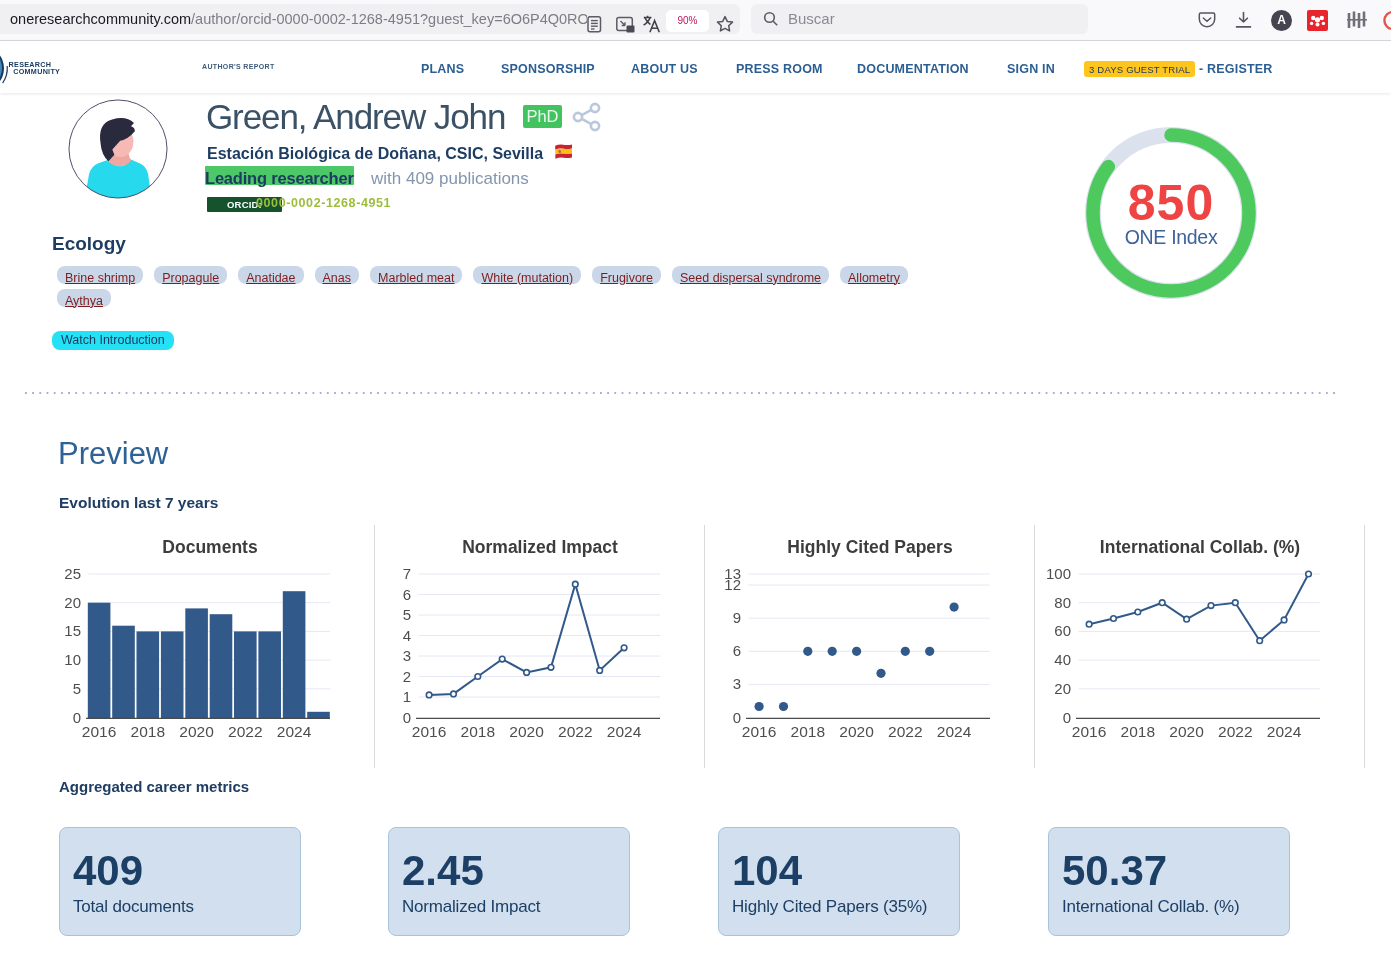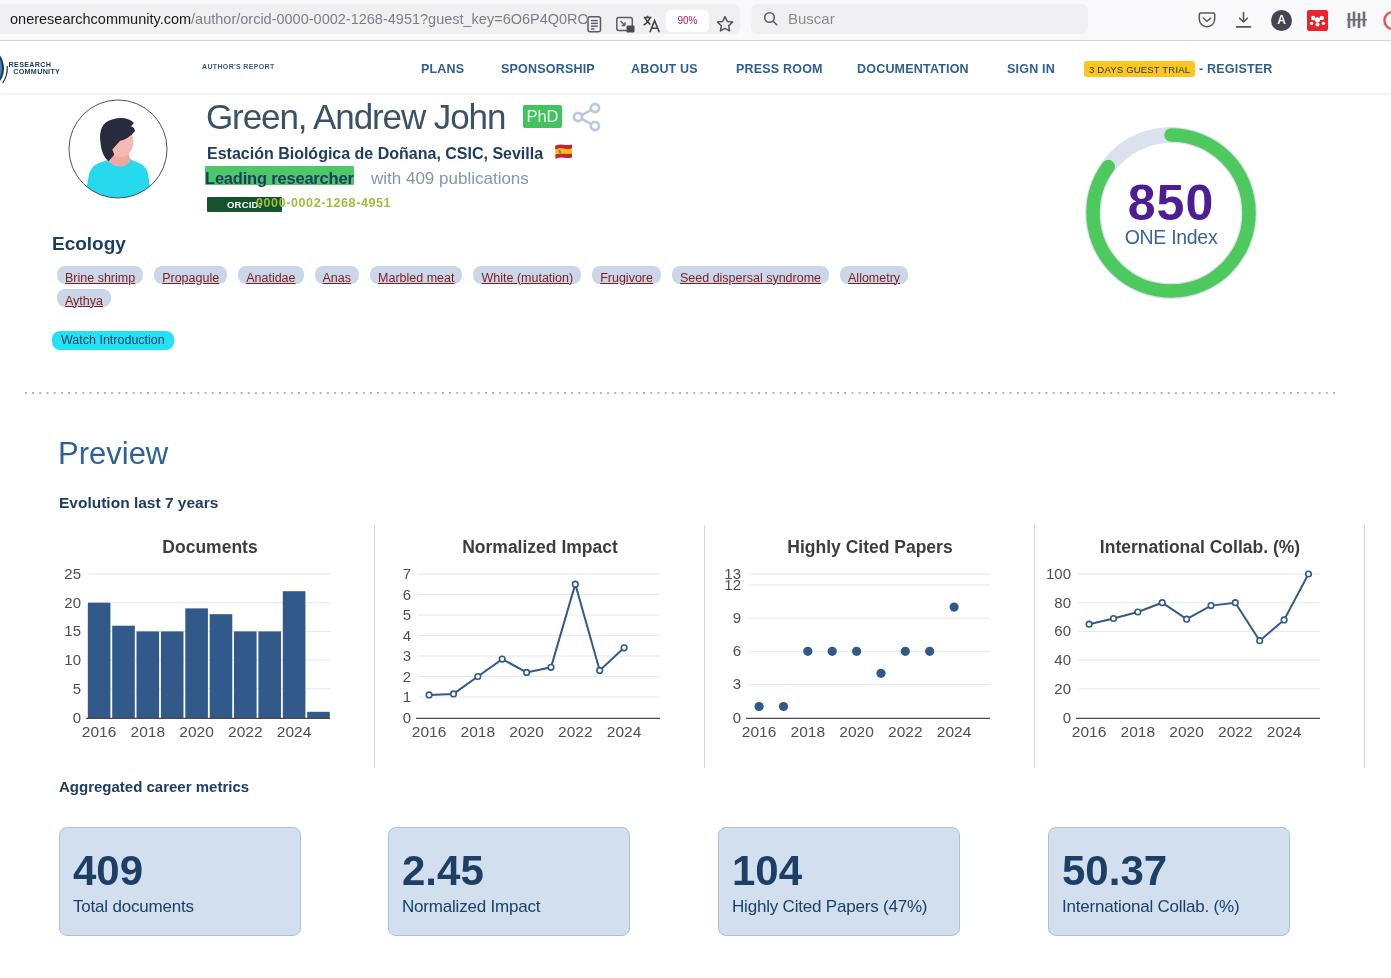--- a/index.html
+++ b/index.html
@@ -28,21 +28,21 @@
   #leadbadge { position:absolute; left:205px; top:166px; height:19px; background:#4cc868; border-radius:1px; color:#1d3a5f; font-size:16.5px; font-weight:bold; line-height:24px; padding:0 0; letter-spacing:-0.2px; }
   #withpub { position:absolute; left:371px; top:169px; font-size:17px; color:#8496ad; }
   #orcidbadge { position:absolute; left:207px; top:197px; height:15px; background:#14532d; border-radius:1px; color:#fff; font-size:9.5px; font-weight:bold; line-height:15px; padding:0 20px; letter-spacing:0.2px; }
   #orcidnum { position:absolute; left:256px; top:196px; font-size:12.5px; font-weight:bold; color:#9cbe3b; letter-spacing:0.6px; }
   #ecology { position:absolute; left:52px; top:233px; font-size:19px; font-weight:bold; color:#1e3d63; }
   #tags { position:absolute; left:57px; top:266px; width:870px; display:flex; flex-wrap:wrap; column-gap:11px; row-gap:5px; }
   .tag { background:#cad7e9; color:#7f1d1d; font-size:12.5px; border-radius:8px; padding:2.5px 8px 3.5px 8px; height:18px; line-height:19px; white-space:nowrap;text-decoration:underline; }
   #watch { position:absolute; left:52px; top:331px; background:#25e1f6; color:#173a5e; font-size:12.5px; border-radius:8px; padding:2px 9px 3px 9px; }
   
   #gauge { position:absolute; left:1076px; top:118px; }
-  #gnum { position:absolute; left:1076px; top:174px; width:190px; text-align:center; font-size:50px; letter-spacing:-1px; font-weight:bold; color:#4c1d95; letter-spacing:1px; }
+  #gnum { position:absolute; left:1076px; top:174px; width:190px; text-align:center; font-size:50px; letter-spacing:-1px; font-weight:bold; color:#ef4444; letter-spacing:1px; }
   #glabel { position:absolute; left:1076px; top:226px; width:190px; text-align:center; font-size:19.5px; color:#3c639a; letter-spacing:-0.3px; }
   
   #dots { position:absolute; left:25px; top:392px; width:1311px; height:3px;
           background-image:repeating-linear-gradient(to right,#a7acd9 0,#a7acd9 2.2px,transparent 2.2px,transparent 7.2px); background-size:7.2px 2.2px; background-repeat:repeat-x; background-position:0 0; }
   #preview { position:absolute; left:58px; top:436px; font-size:31px; color:#2e6295; }
   #evol { position:absolute; left:59px; top:494px; font-size:15.5px; font-weight:bold; color:#1e3d63; }
   .vsep { position:absolute; top:525px; width:1px; height:243px; background:#d9d9de; }
   
   #aggr { position:absolute; left:59px; top:778px; font-size:15px; font-weight:bold; color:#1e3d63; }
   .card { position:absolute; top:827px; width:242px; height:109px; background:#d2dfee; border:1px solid #a9c3da; border-radius:8px; }
@@ -346,19 +346,19 @@
   <div class="card" style="left:59px">
       <div class="cardnum">409</div>
       <div class="cardlbl">Total documents</div>
     </div>
   <div class="card" style="left:388px">
       <div class="cardnum">2.45</div>
       <div class="cardlbl">Normalized Impact</div>
     </div>
   <div class="card" style="left:718px">
       <div class="cardnum">104</div>
-      <div class="cardlbl">Highly Cited Papers (47%)</div>
+      <div class="cardlbl">Highly Cited Papers (35%)</div>
     </div>
   <div class="card" style="left:1048px">
       <div class="cardnum">50.37</div>
       <div class="cardlbl">International Collab. (%)</div>
     </div>
 </div>
 
 </body></html>

